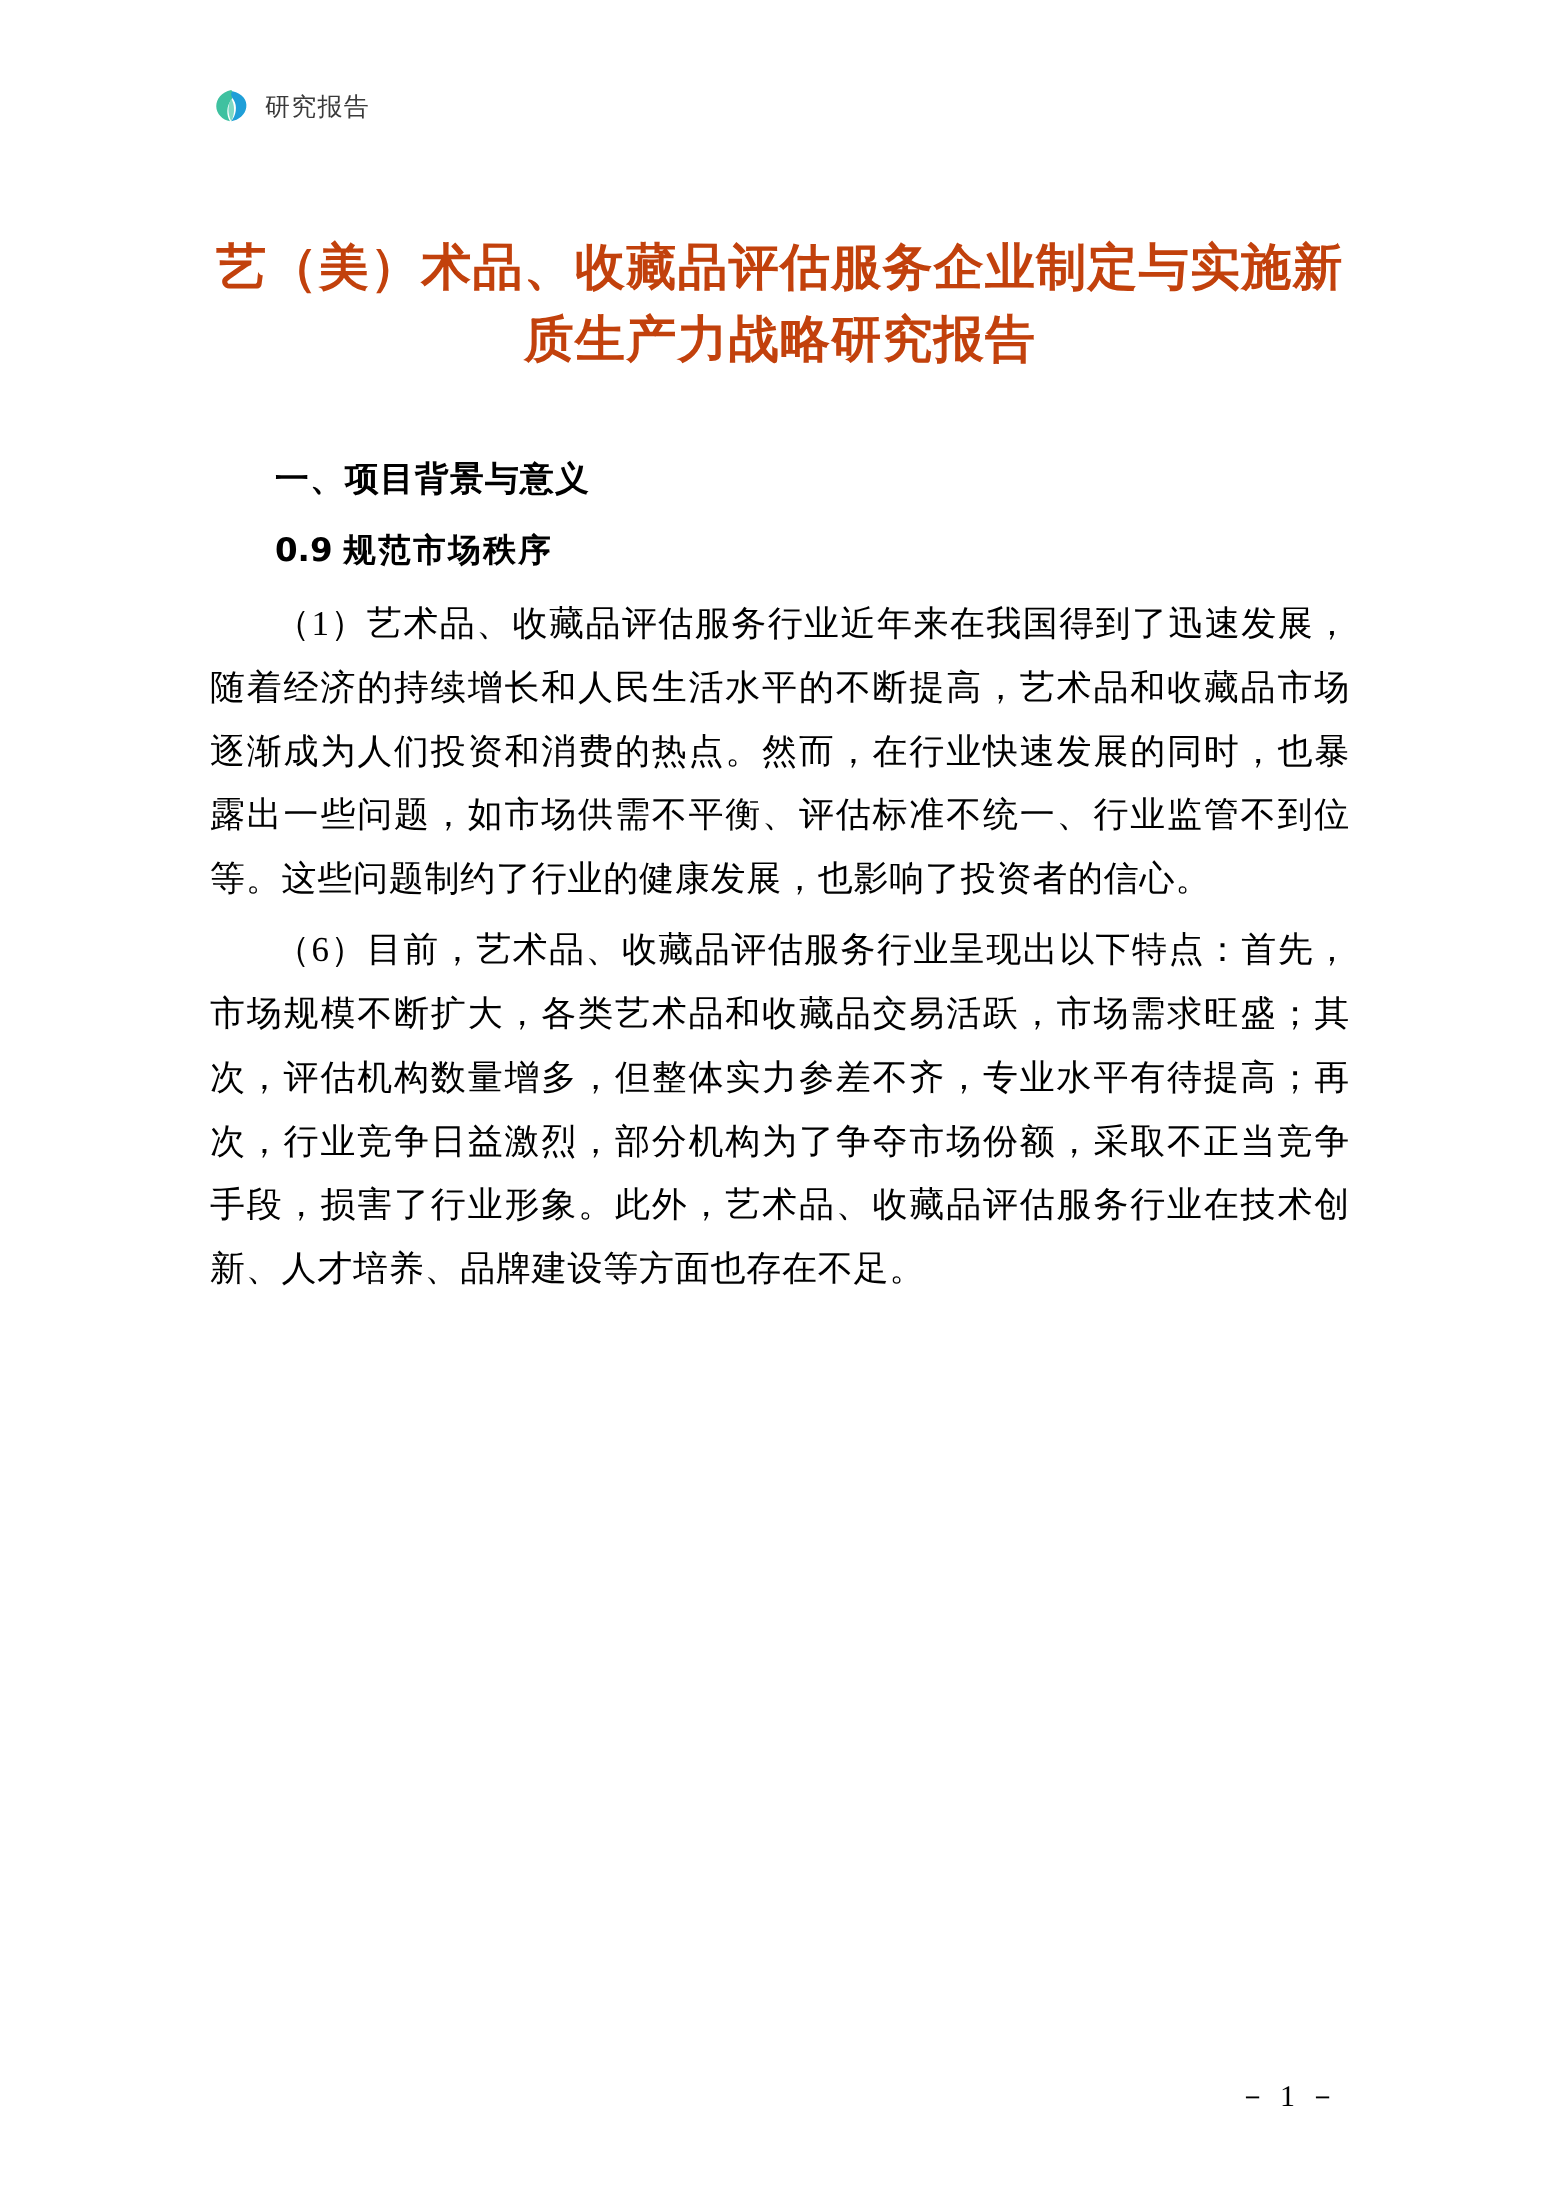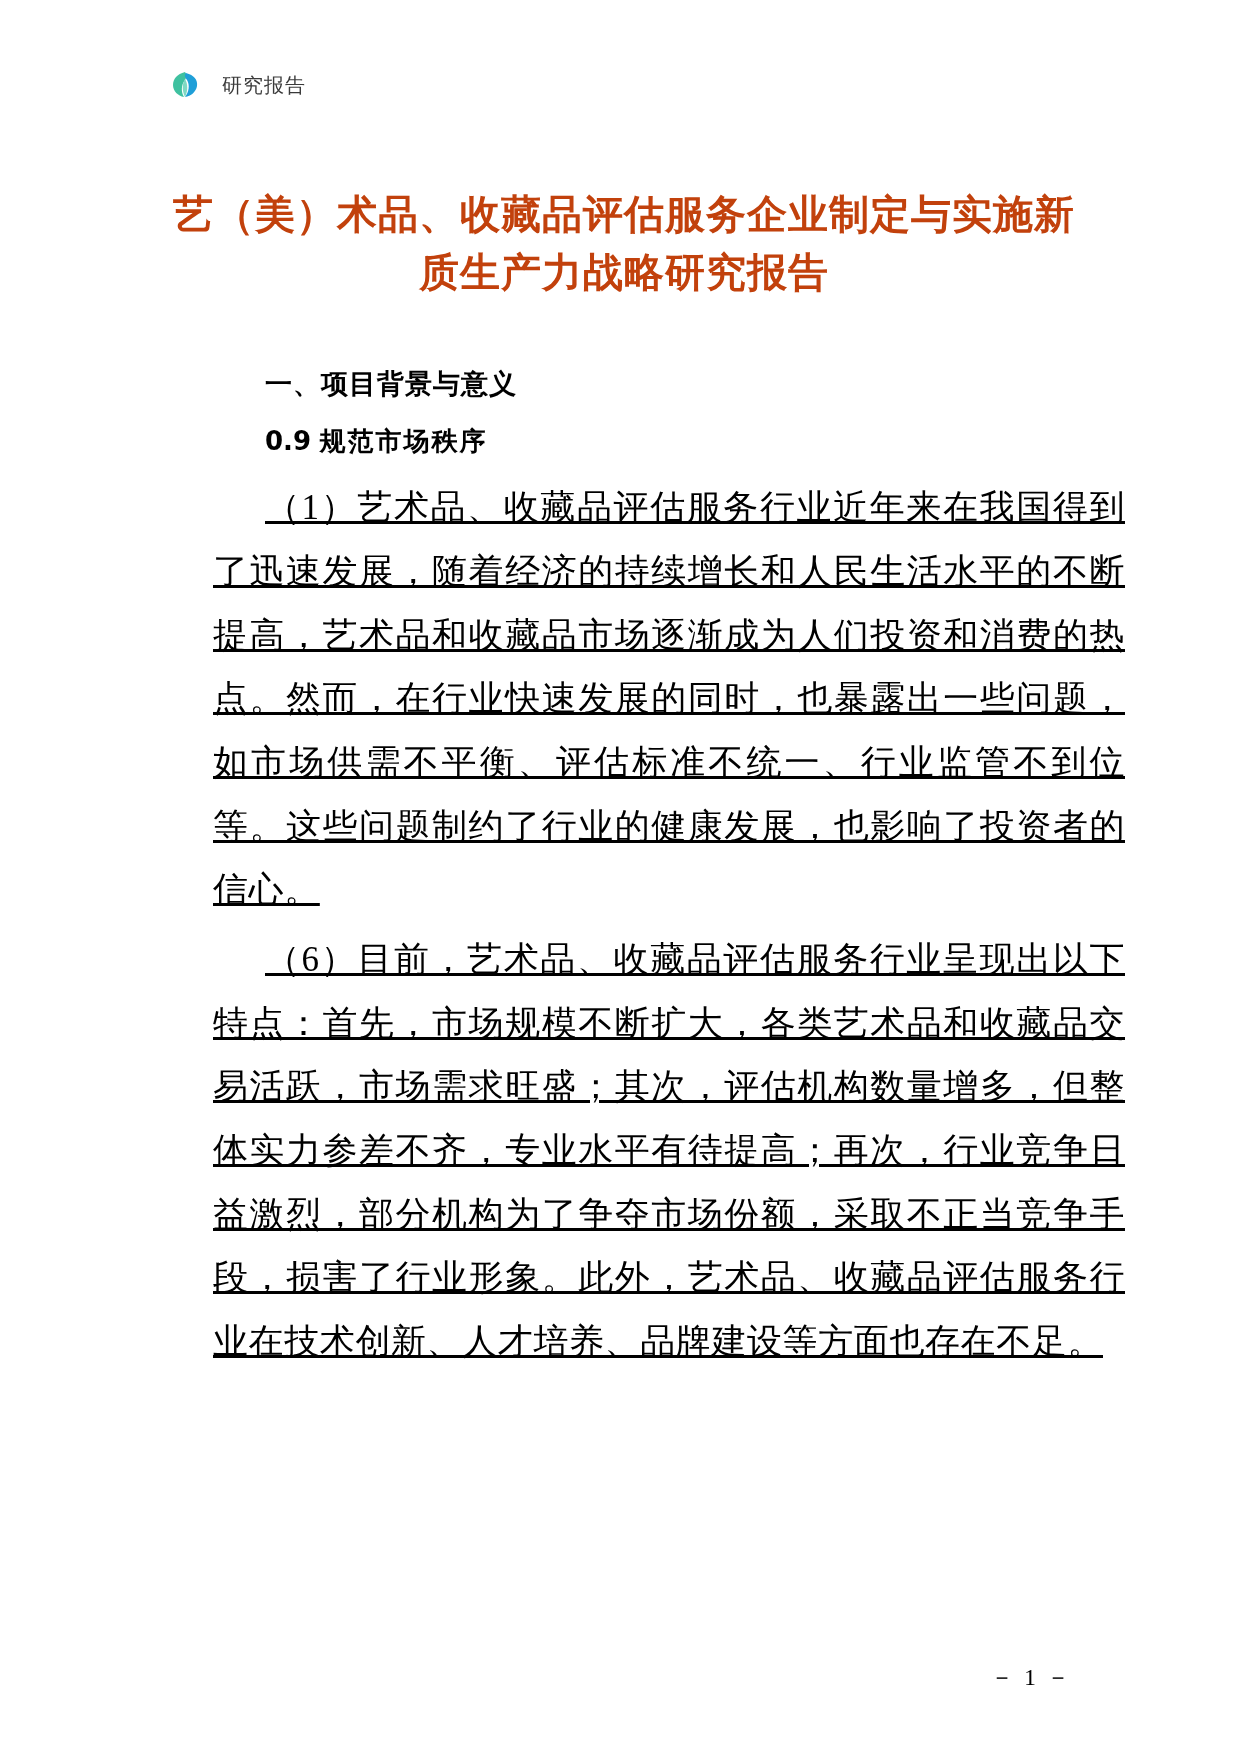--- a/index.html
+++ b/index.html
@@ -24,21 +24,21 @@
     padding: 0;
   }
 
   
   .header {
     position: absolute;
     top: 68px;
     left: 168px;
     display: flex;
     align-items: center;
-    gap: 20px;
+    gap: 10px;
   }
   .logo-mark {
     width: 34px;
     height: 34px;
     position: relative;
     flex: none;
   }
   .logo-mark svg { display: block; }
   .logo-text {
     font-family: "Liberation Serif", "DejaVu Serif", serif;
@@ -61,21 +61,20 @@
     line-height: 1.45;
     letter-spacing: 1px;
   }
 
   
   .content {
     position: absolute;
     top: 365px;
     left: 168px;
     width: 912px;
-    margin-left: 45px;
   }
 
   h2.section-heading {
     font-family: "DejaVu Sans", "Liberation Sans", sans-serif;
     font-weight: bold;
     font-size: 27px;
     margin: 0 0 20px 0;
     padding-left: 52px;
     letter-spacing: 1px;
     line-height: 1.4;
@@ -91,28 +90,27 @@
     line-height: 1.4;
   }
   h3.sub-heading .num {
     font-family: "DejaVu Sans", "Liberation Sans", sans-serif;
     font-weight: bold;
     letter-spacing: 0;
   }
 
   p.para {
     font-family: "Liberation Serif", "DejaVu Serif", serif;
-    font-size: 35px;
+    font-size: 28px;
     line-height: 1.82;
     margin: 0 0 6px 0;
     text-align: justify;
     text-justify: inter-ideograph;
     text-indent: 52px;
     letter-spacing: 0.6px;
-    text-decoration: underline;
   }
 
   
   .page-number {
     position: absolute;
     bottom: 60px;
     right: 168px;
     font-family: "Liberation Serif", "DejaVu Serif", serif;
     font-size: 24px;
     letter-spacing: 2px;

